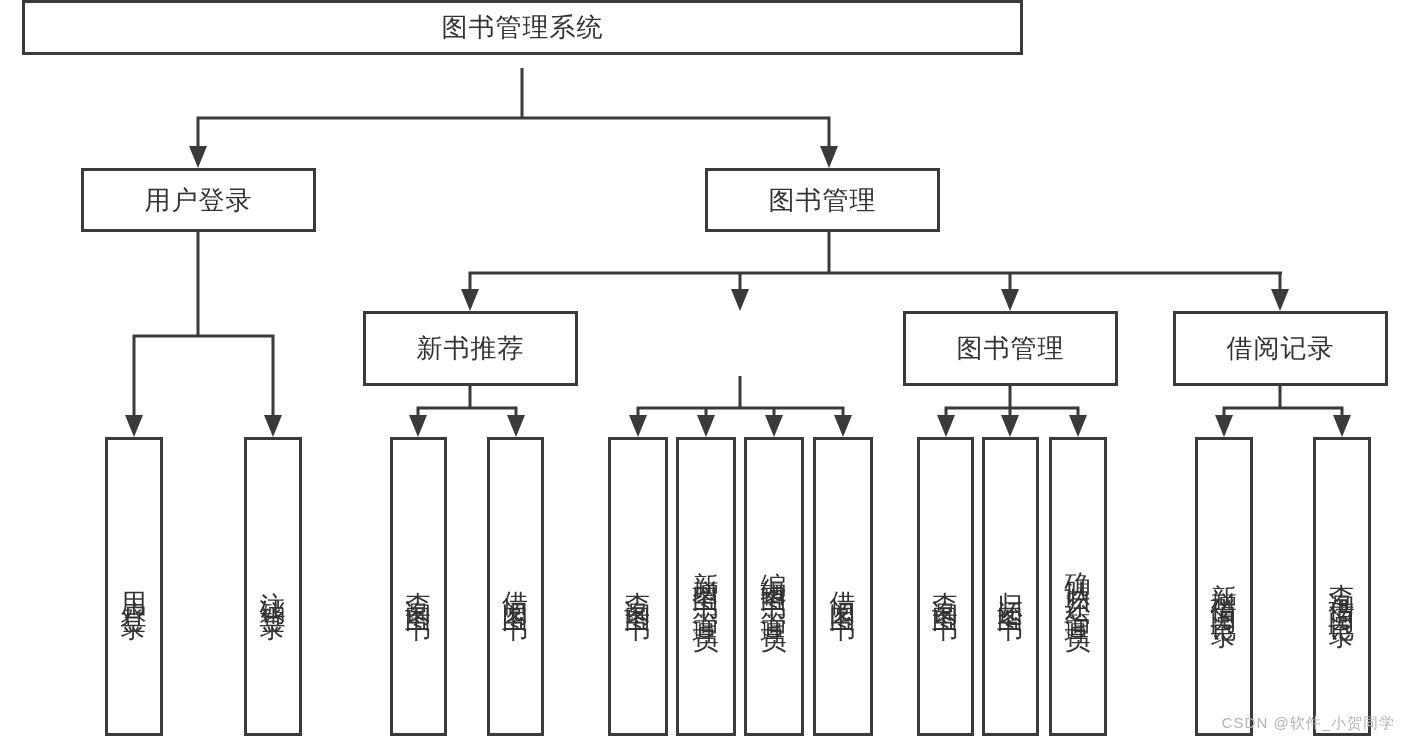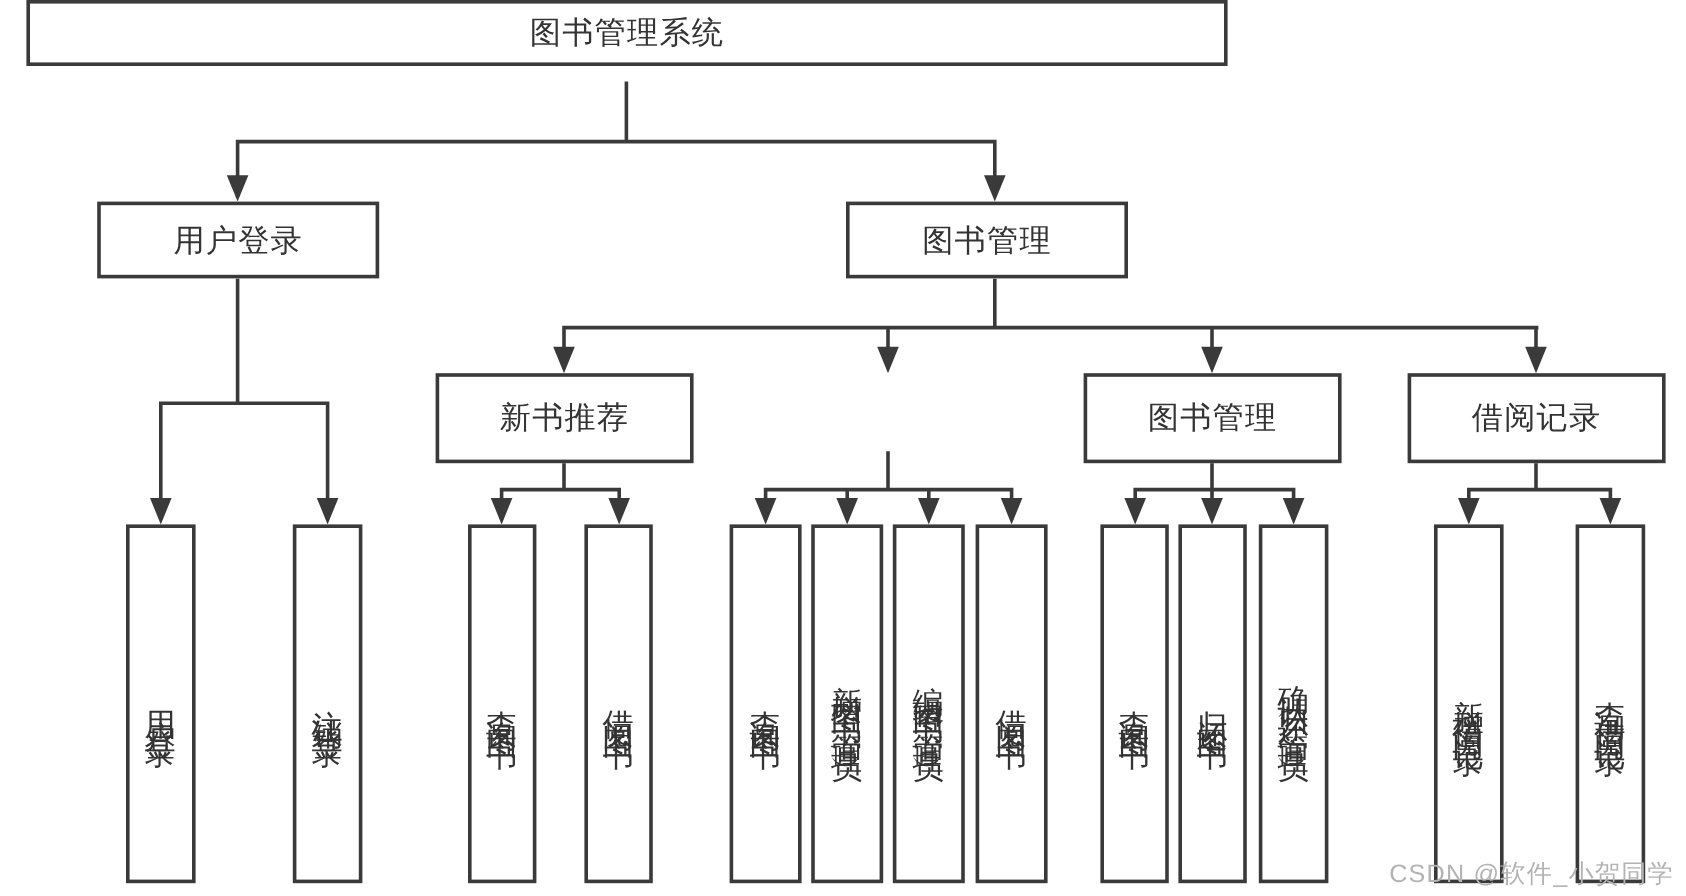--- a/index.html
+++ b/index.html
@@ -33,21 +33,21 @@
     letter-spacing:8px;
     line-height:1;
     top:437px;height:299px;
     font-size:26px;
   }
   .lvl1{top:168px;height:64px;width:235px;}
   .lvl2{top:311px;height:75px;width:215px;}
   .watermark{
     position:absolute;
     top:714px;right:10px;
-    font-size:21px;
+    font-size:15px;
     color:var(--wm);
     letter-spacing:1px;
     z-index:3;
     white-space:nowrap;
   }
 </style>
 </head>
 <body>
 
 <div class="canvas">

